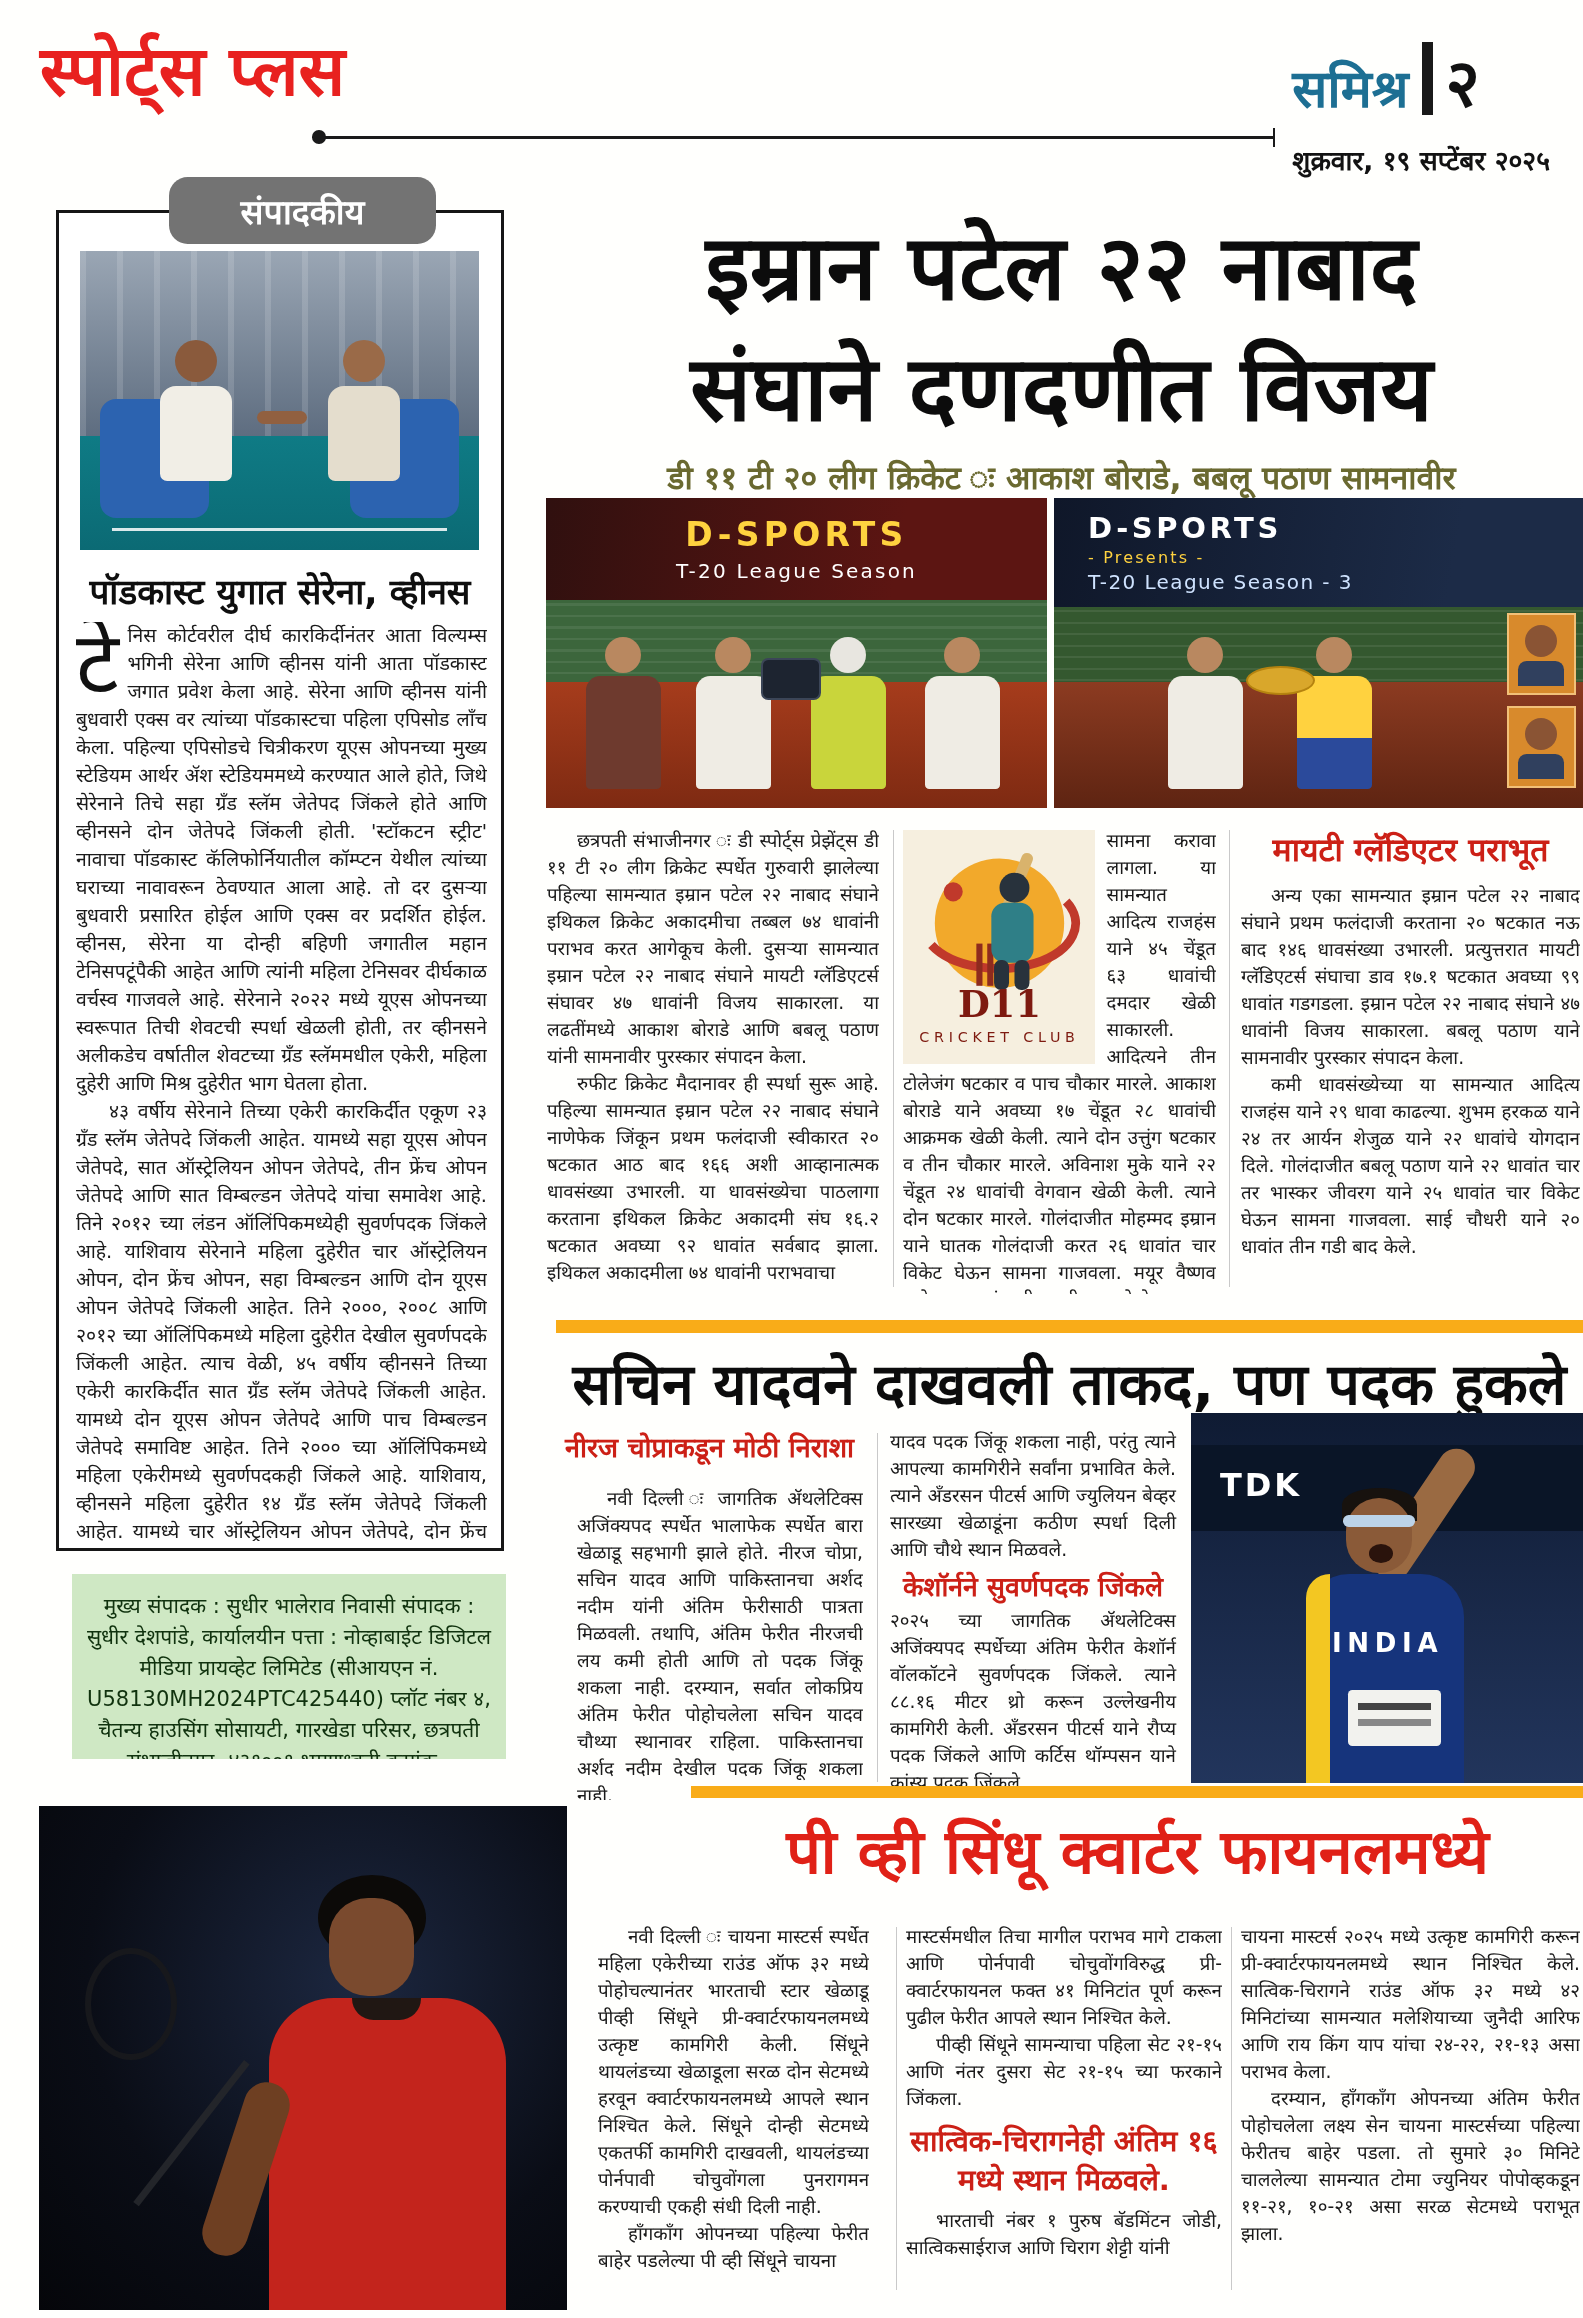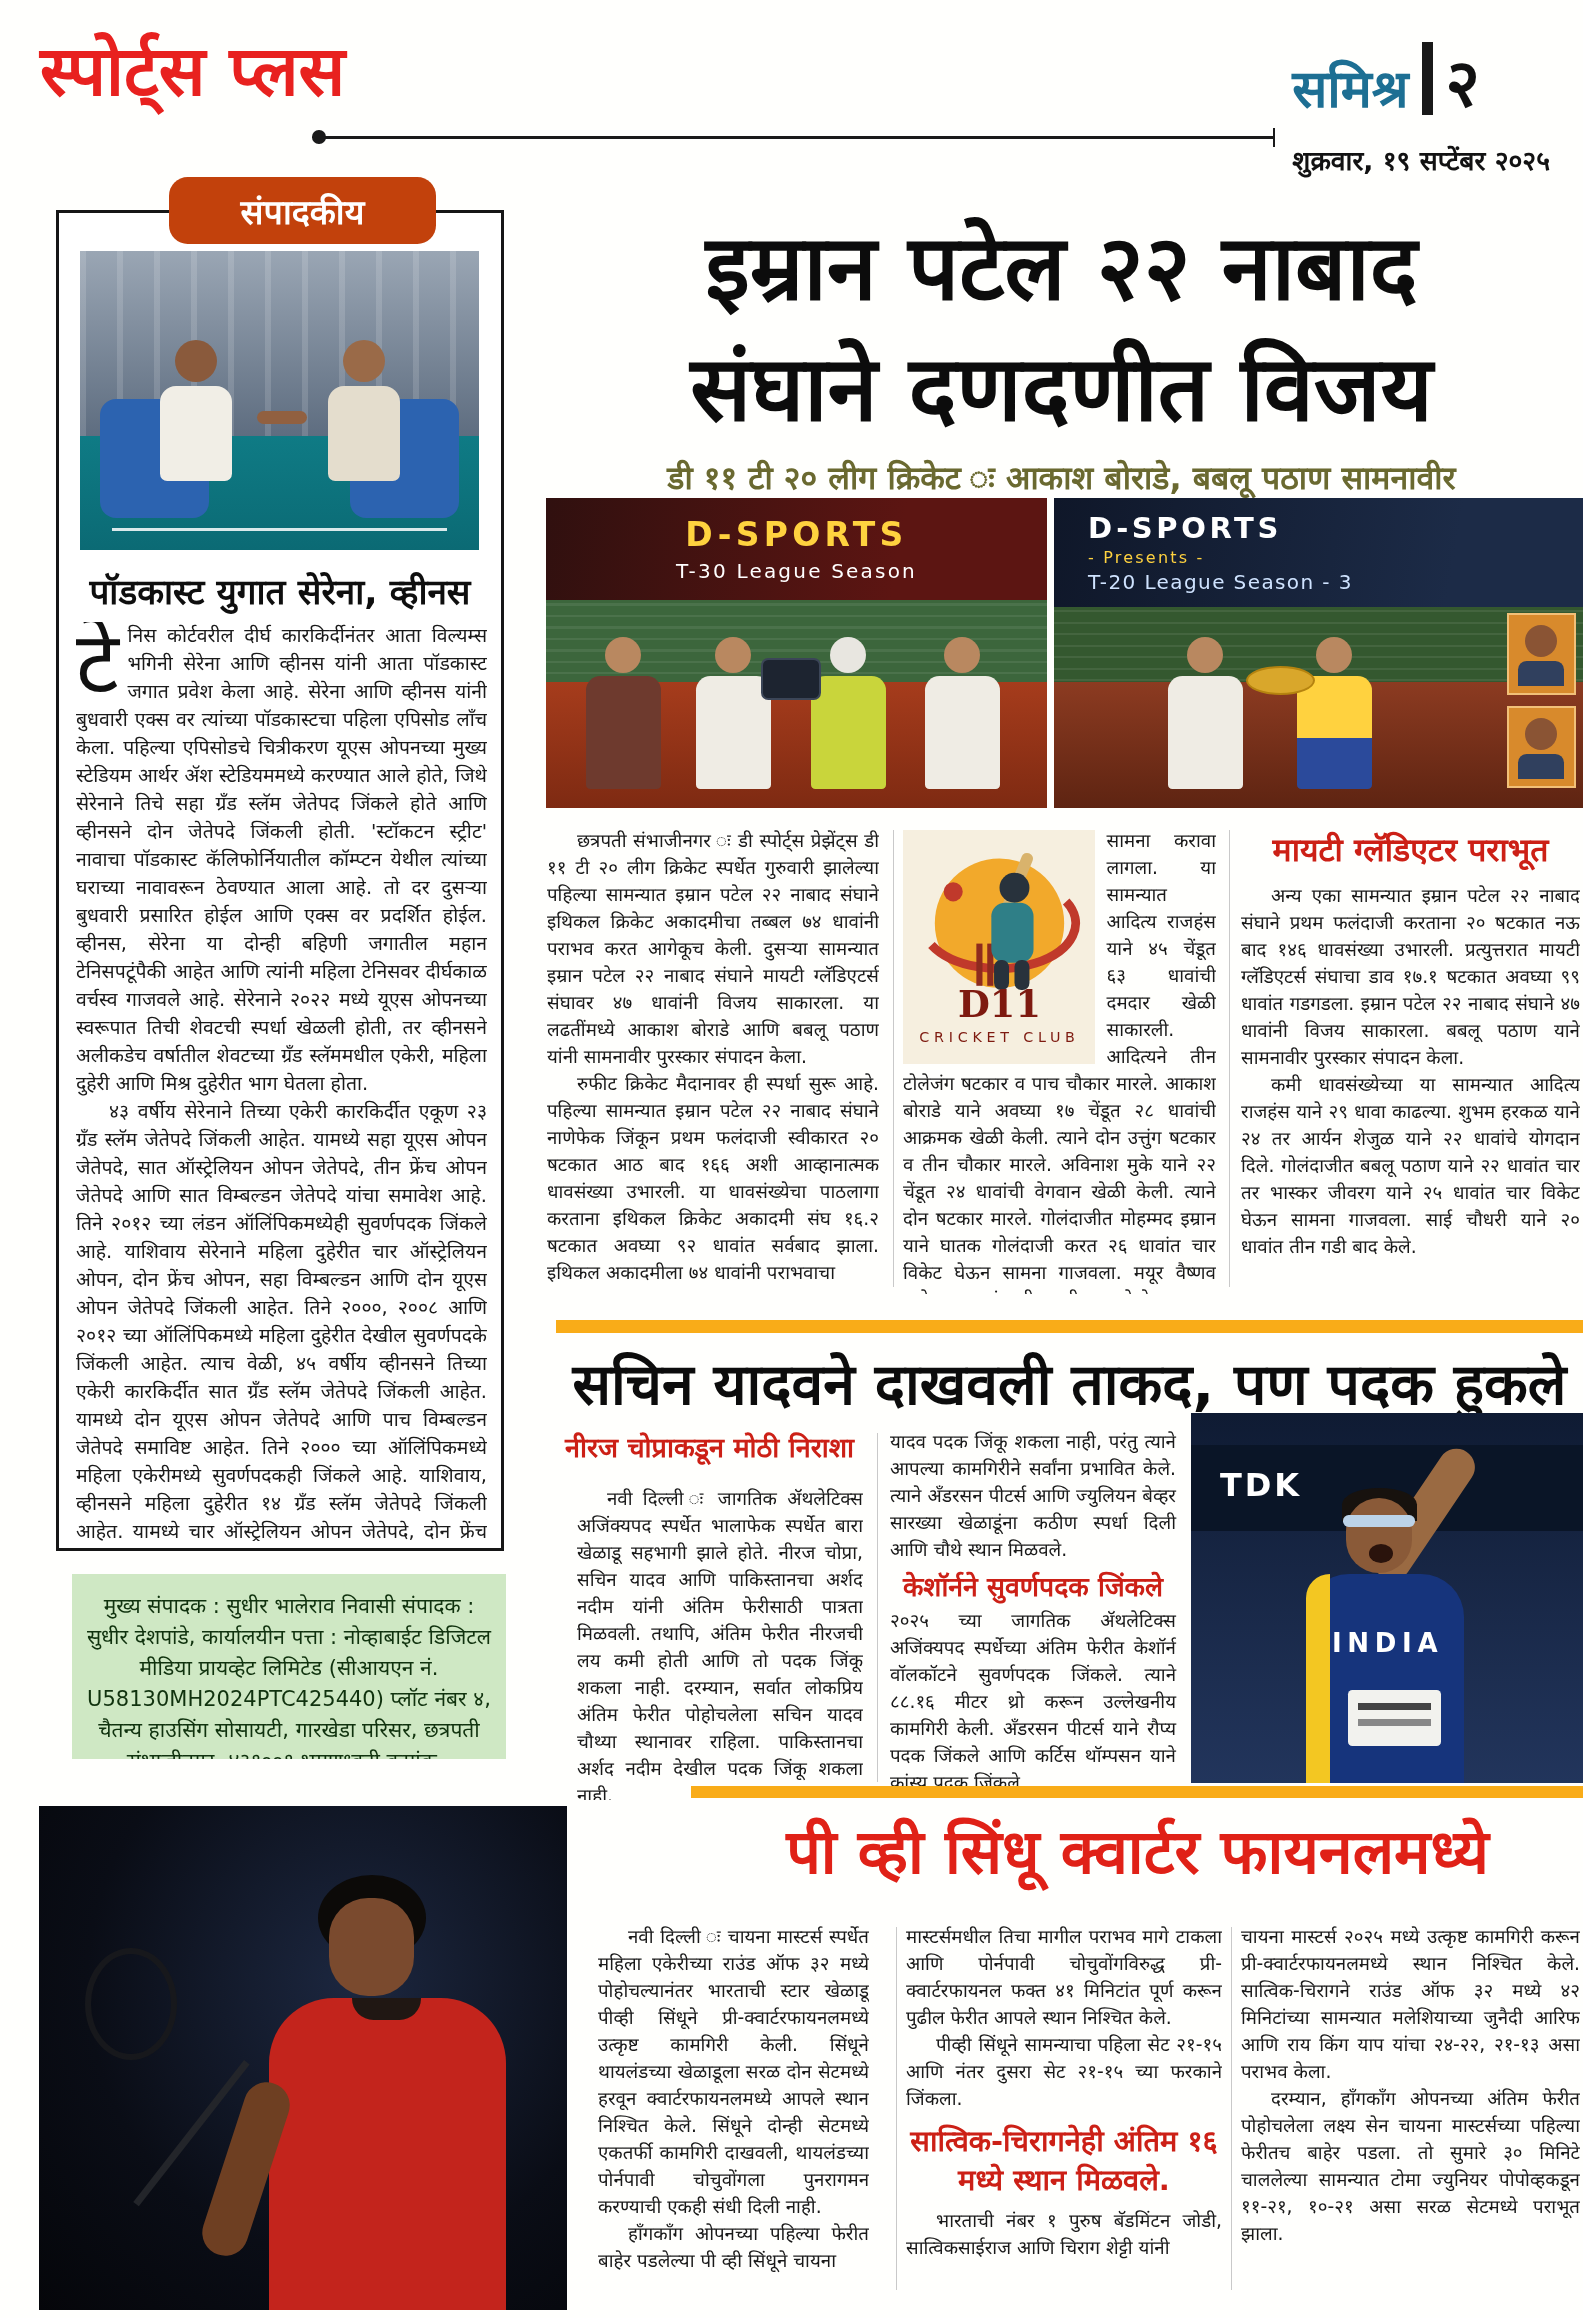--- a/index.html
+++ b/index.html
@@ -12,21 +12,21 @@
   .header-rule { left:320px; top:136px; width:954px; height:2.9px; background:#1a1a1a; }
   .header-rule::before { content:''; position:absolute; left:-8px; top:-5.7px; width:13.6px; height:13.6px; border-radius:50%; background:#1a1a1a; }
   .header-rule::after { content:''; position:absolute; right:-1.4px; top:-8px; width:2.9px; height:18.7px; background:#1a1a1a; }
   .header-right { left:1221px; top:42px; width:330px; display:flex; align-items:flex-end; justify-content:center; gap:13px; }
   .edition { color:#1d6f93; font-size:52px; font-weight:bold; line-height:1; }
   .pgdiv { width:10.8px; height:73px; background:#191919; }
   .pgnum { font-size:66px; font-weight:bold; line-height:.92; color:#111; }
   .header-date { left:1149px; top:142px; width:401px; text-align:right; font-size:26.6px; font-weight:bold; color:#121212; }
 
   
-  .ed-tab { left:169px; top:177px; width:267px; height:67px; background:#c2410c; border-radius:18.7px; color:#fff; font-size:34px; font-weight:bold; display:flex; align-items:center; justify-content:center; z-index:3; }
+  .ed-tab { left:169px; top:177px; width:267px; height:67px; background:#737373; border-radius:18.7px; color:#fff; font-size:34px; font-weight:bold; display:flex; align-items:center; justify-content:center; z-index:3; }
   .ed-box { left:56px; top:210px; width:448px; height:1341px; border:3.6px solid #161616; background:#fff; }
   .ed-headline { left:66px; top:567px; width:428px; text-align:center; font-size:35px; font-weight:bold; color:#0e0e0e; z-index:2; }
   .ed-body { left:76px; top:622px; width:411px; height:919px; font-size:19.4px; line-height:28px; text-align:justify; overflow:hidden; color:#1a1a1a; z-index:2; }
   .dropcap { float:left; font-size:85px; line-height:69px; padding:5.7px 8.6px 0 0; color:#111; }
   .ed-body .p2 { text-indent:33px; }
   .imprint { left:72px; top:1574px; width:434px; height:185px; background:#cfe8c4; color:#10320e; font-size:21px; line-height:31px; text-align:center; padding:17px 14.4px; overflow:hidden; }
 
   
   .ed-photo { left:80px; top:251px; width:399px; height:299px; overflow:hidden; background:#6a7888; z-index:2; }
   .ed-sky { position:absolute; inset:0 0 38% 0; background:linear-gradient(#9aa6b4,#5e6d80); }
@@ -166,21 +166,21 @@
 
   <div class="abs main-hl">
     <div>इम्रान पटेल २२ नाबाद</div>
     <div>संघाने दणदणीत विजय</div>
   </div>
   <div class="abs main-deck">डी ११ टी २० लीग क्रिकेट ः आकाश बोराडे, बबलू पठाण सामनावीर</div>
 
   <div class="abs photoL">
     <div class="ck-banner">
       <div class="ck-b1">D-SPORTS</div>
-      <div class="ck-b2">T-30 League Season</div>
+      <div class="ck-b2">T-20 League Season</div>
     </div>
     <div class="ck-net"></div>
     <div class="ck-floor"></div>
     <div class="ck-person" style="left:34px;">
         <div class="head"></div>
         <div class="torso" style="background:#6e3a2e;"></div>
       </div>
     <div class="ck-person" style="left:144px;">
         <div class="head"></div>
         <div class="torso" style="background:#efece4;"></div>

